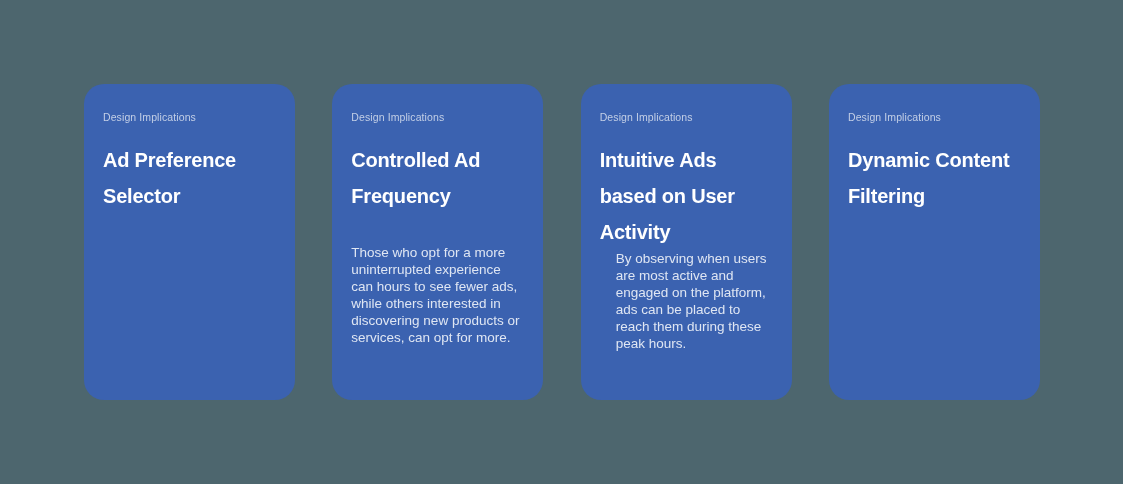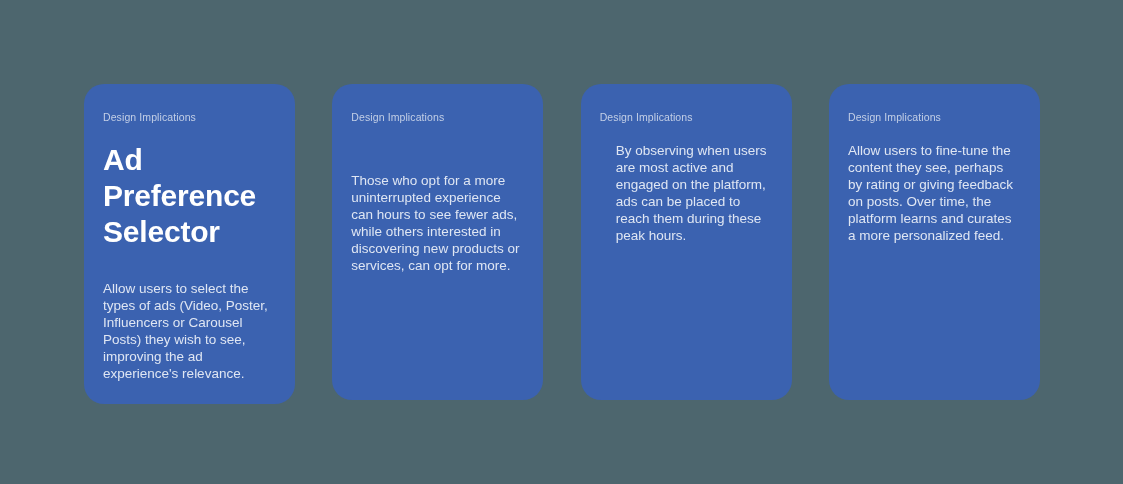--- a/index.html
+++ b/index.html
@@ -41,21 +41,21 @@
   }
   .card-eyebrow {
     font-size: 10.5px;
     line-height: 14px;
     color: #c3cfe6;
     letter-spacing: 0.1px;
     margin: 0 0 18px 0;
     font-weight: 400;
   }
   .card-title {
-    font-size: 30px;
+    font-size: 20px;
     line-height: 36px;
     font-weight: 700;
     color: #ffffff;
     margin: 0;
     letter-spacing: -0.2px;
   }
   .card-body {
     font-size: 13.5px;
     line-height: 17px;
     color: #dfe6f3;
@@ -69,32 +69,33 @@
 </style>
 </head>
 <body>
 
 <div class="board">
   <div class="card-row">
 
     <div class="card card--t1">
       <div class="card-eyebrow">Design Implications</div>
       <div class="card-title">Ad Preference Selector</div>
-      <div class="card-body">Allow users to select the types of ads (Video, Poster, Influencers or Carousel Posts) they wish to see, improving the ad experience's relevance.</div>
     </div>
 
     <div class="card card--t2">
       <div class="card-eyebrow">Design Implications</div>
+      <div class="card-title">Controlled Ad Frequency</div>
       <div class="card-body">Those who opt for a more uninterrupted experience can hours to see fewer ads, while others interested in discovering new products or services, can opt for more.</div>
     </div>
 
     <div class="card card--t3">
       <div class="card-eyebrow">Design Implications</div>
+      <div class="card-title">Intuitive Ads based on User Activity</div>
       <div class="card-body">By observing when users are most active and engaged on the platform, ads can be placed to reach them during these peak hours.</div>
     </div>
 
     <div class="card card--t4">
       <div class="card-eyebrow">Design Implications</div>
-      <div class="card-body">Allow users to fine-tune the content they see, perhaps by rating or giving feedback on posts. Over time, the platform learns and curates a more personalized feed.</div>
+      <div class="card-title">Dynamic Content Filtering</div>
     </div>
 
   </div>
 </div>
 
 </body></html>

